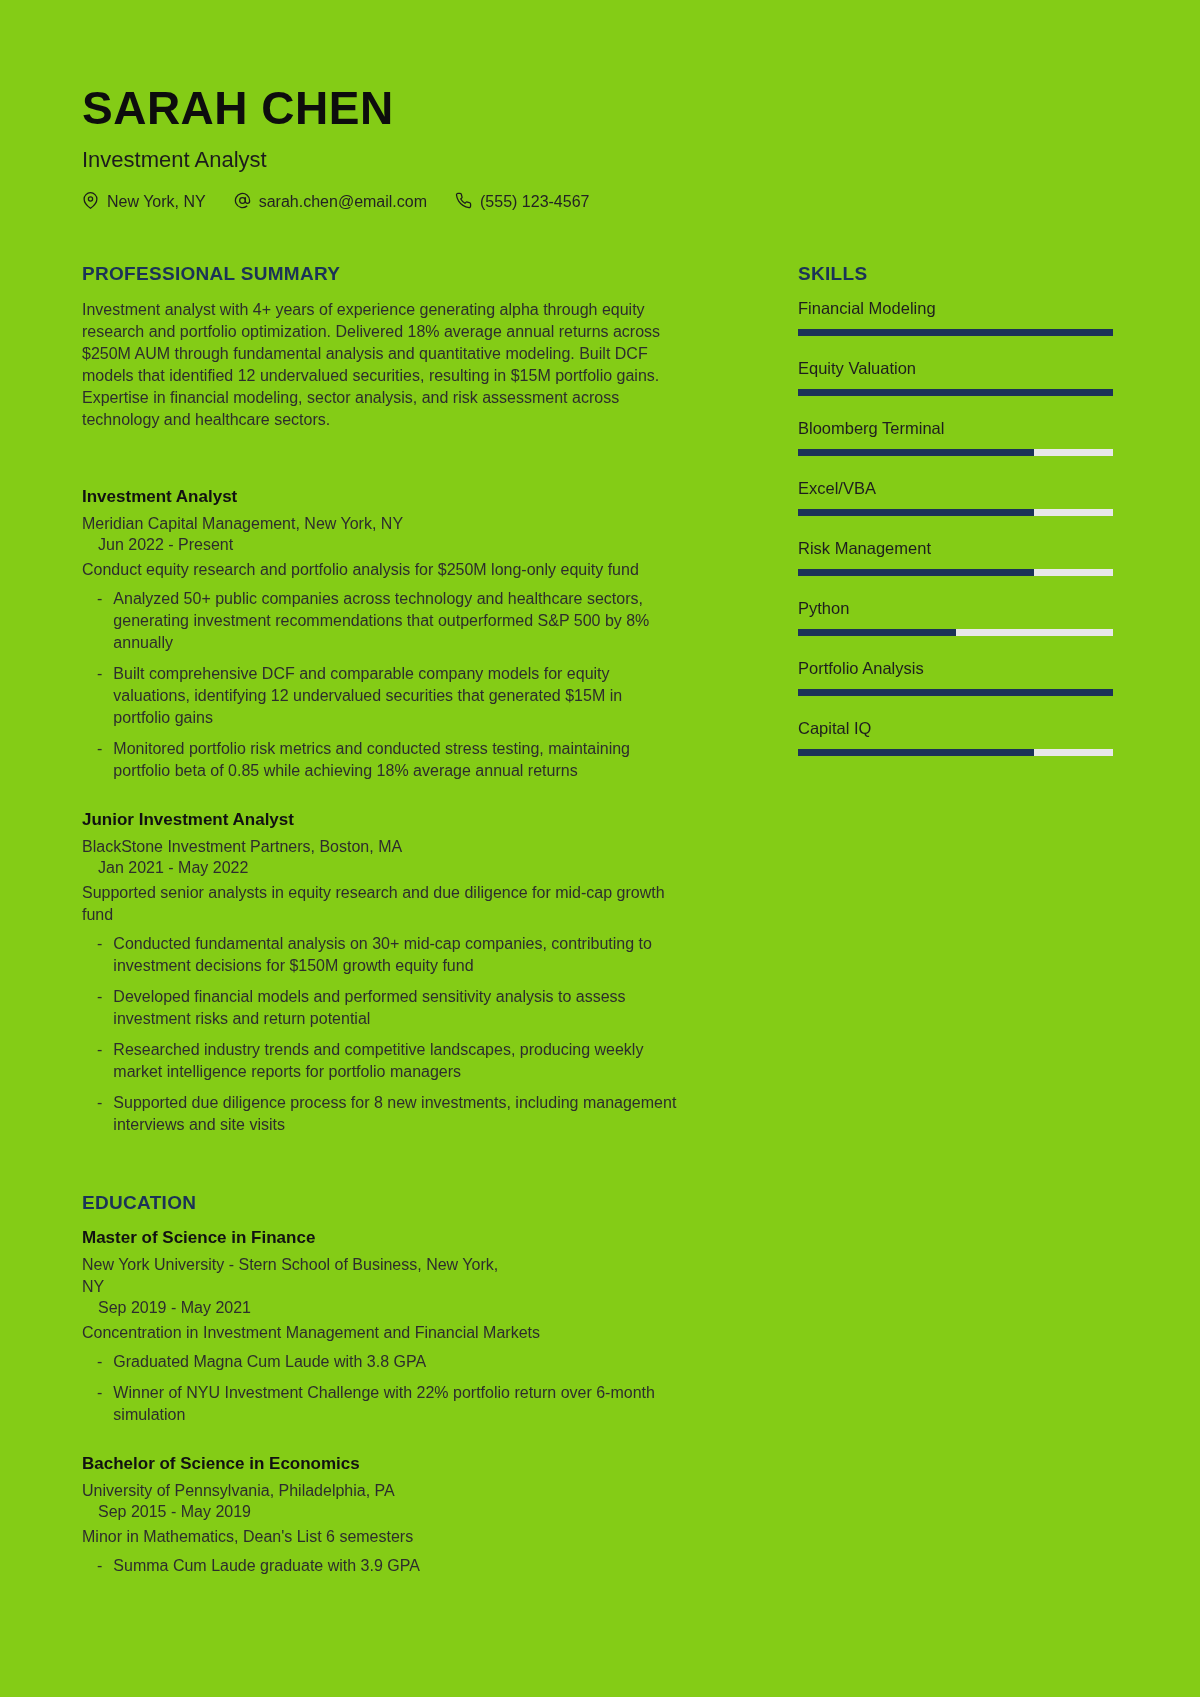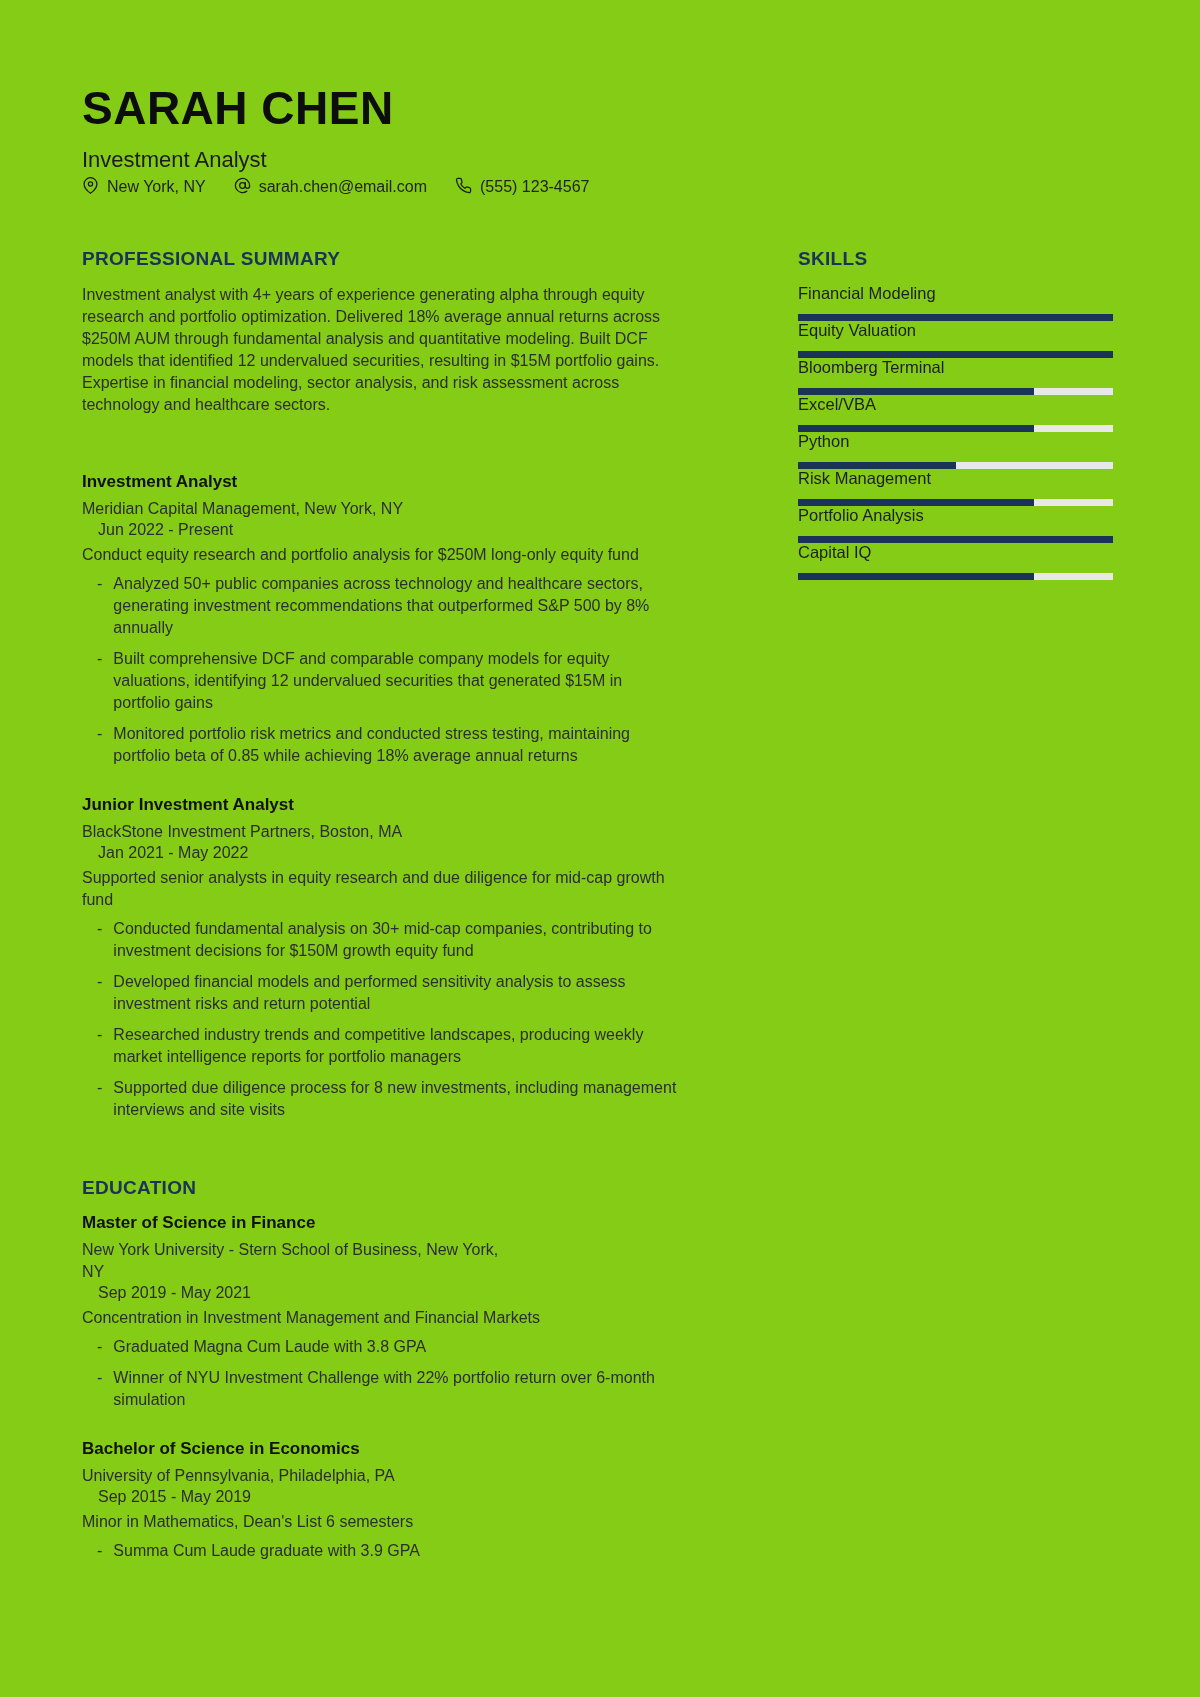--- a/index.html
+++ b/index.html
@@ -6,21 +6,21 @@
   * { margin:0; padding:0; box-sizing:border-box; }
   html,body { background:#fff; }
   body { font-family:"Liberation Sans", sans-serif; color:var(--body); }
   .page {
     width:1200px; height:1697px; margin:0 auto; background:#84cc16;
     padding:84px 87px 40px 82px; overflow:hidden; position:relative;
   }
   
   .name { font-size:46px; font-weight:700; letter-spacing:.5px; color:var(--ink); line-height:1.08; }
   .job-headline { font-size:22px; font-weight:400; color:#1c1c1c; margin-top:13px; }
-  .contact-row { display:flex; align-items:center; gap:28px; margin-top:4px; font-size:16px; color:#232323; }
+  .contact-row { display:flex; align-items:center; gap:28px; margin-top:19px; font-size:16px; color:#232323; }
   .contact-item { display:flex; align-items:center; gap:8px; }
   .contact-item svg { width:17px; height:17px; stroke:#1c1c1c; fill:none; stroke-width:1.8; stroke-linecap:round; stroke-linejoin:round; }
   
   .columns { display:flex; gap:116px; margin-top:50px; }
   .main { flex:0 0 600px; width:600px; }
   .sidebar { flex:1 1 auto; min-width:0; }
   
   .section-heading { font-size:19px; font-weight:700; color:var(--accent); letter-spacing:.3px; margin-bottom:14px; }
   section + section { margin-top:56px; }
   .summary-text { font-size:16px; line-height:1.375; color:var(--body); }
@@ -29,21 +29,21 @@
   .entry + .entry { margin-top:28px; }
   .entry-title { font-size:17px; font-weight:700; color:#111; margin-bottom:6px; }
   .entry-meta { display:flex; justify-content:space-between; align-items:flex-start; font-size:16px; line-height:1.35; margin-bottom:3px;flex-direction:column; }
   .entry-org { max-width:440px; }
   .entry-dates { white-space:nowrap; padding-left:16px; }
   .entry-desc { font-size:16px; line-height:1.375; margin-bottom:3px; }
   ul.bullets { list-style:none; margin-top:7px; }
   ul.bullets li { display:flex; gap:11px; margin:0 0 9px 15px; font-size:16px; line-height:1.375; }
   ul.bullets li::before { content:"-"; flex:0 0 auto; }
   
-  .skill { }
+  .skill { margin-bottom:23px; }
   .skill-label { font-size:16.5px; color:#1e1e1e; margin-bottom:11px; }
   .skill-bar { width:100%; height:7px; background:var(--track); position:relative; }
   .skill-bar-fill { height:100%; background:var(--accent); }
 </style>
 </head>
 <body>
 
 <div class="page">
 
   <header>
@@ -172,29 +172,29 @@
             <div class="skill-bar-fill" style="width: 75%;"></div>
           </div>
       </div>
       <div class="skill">
         <div class="skill-label">Excel/VBA</div>
         <div class="skill-bar">
             <div class="skill-bar-fill" style="width: 75%;"></div>
           </div>
       </div>
       <div class="skill">
+        <div class="skill-label">Risk Management</div>
+        <div class="skill-bar">
+            <div class="skill-bar-fill" style="width: 75%;"></div>
+          </div>
+      </div>
+      <div class="skill">
         <div class="skill-label">Python</div>
         <div class="skill-bar">
             <div class="skill-bar-fill" style="width: 50%;"></div>
-          </div>
-      </div>
-      <div class="skill">
-        <div class="skill-label">Risk Management</div>
-        <div class="skill-bar">
-            <div class="skill-bar-fill" style="width: 75%;"></div>
           </div>
       </div>
       <div class="skill">
         <div class="skill-label">Portfolio Analysis</div>
         <div class="skill-bar">
             <div class="skill-bar-fill" style="width: 100%;"></div>
           </div>
       </div>
       <div class="skill">
         <div class="skill-label">Capital IQ</div>

